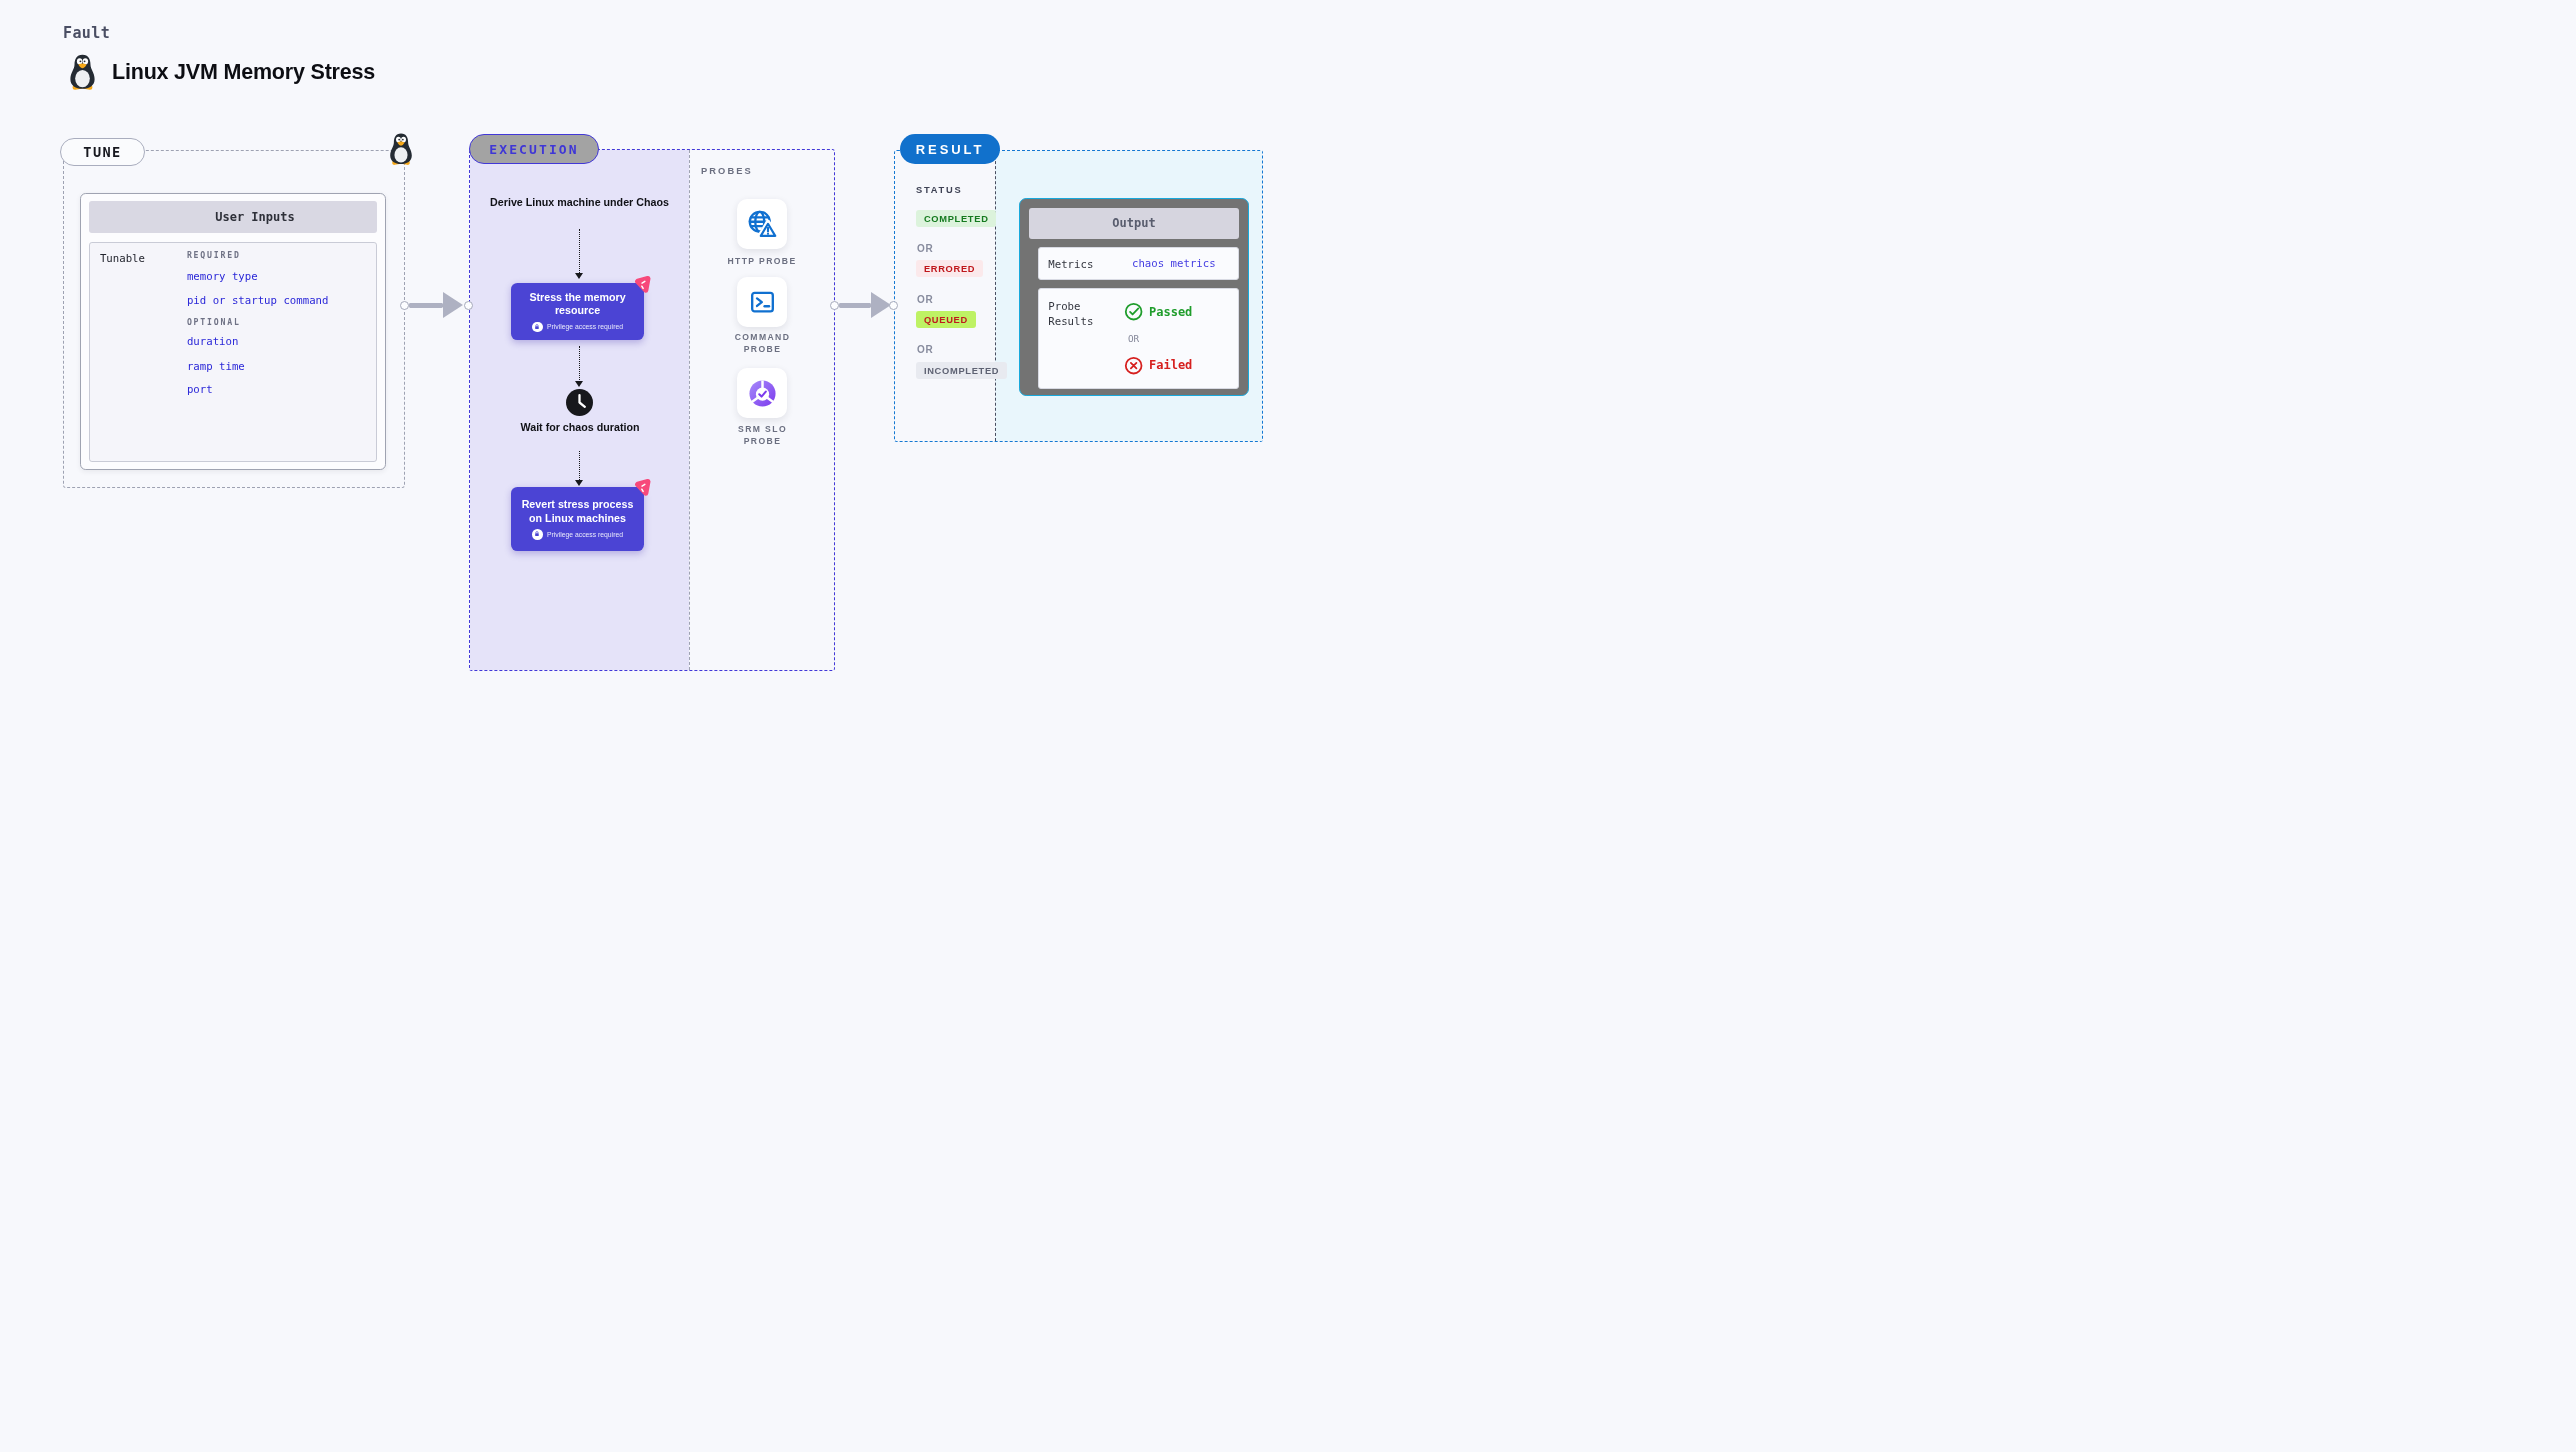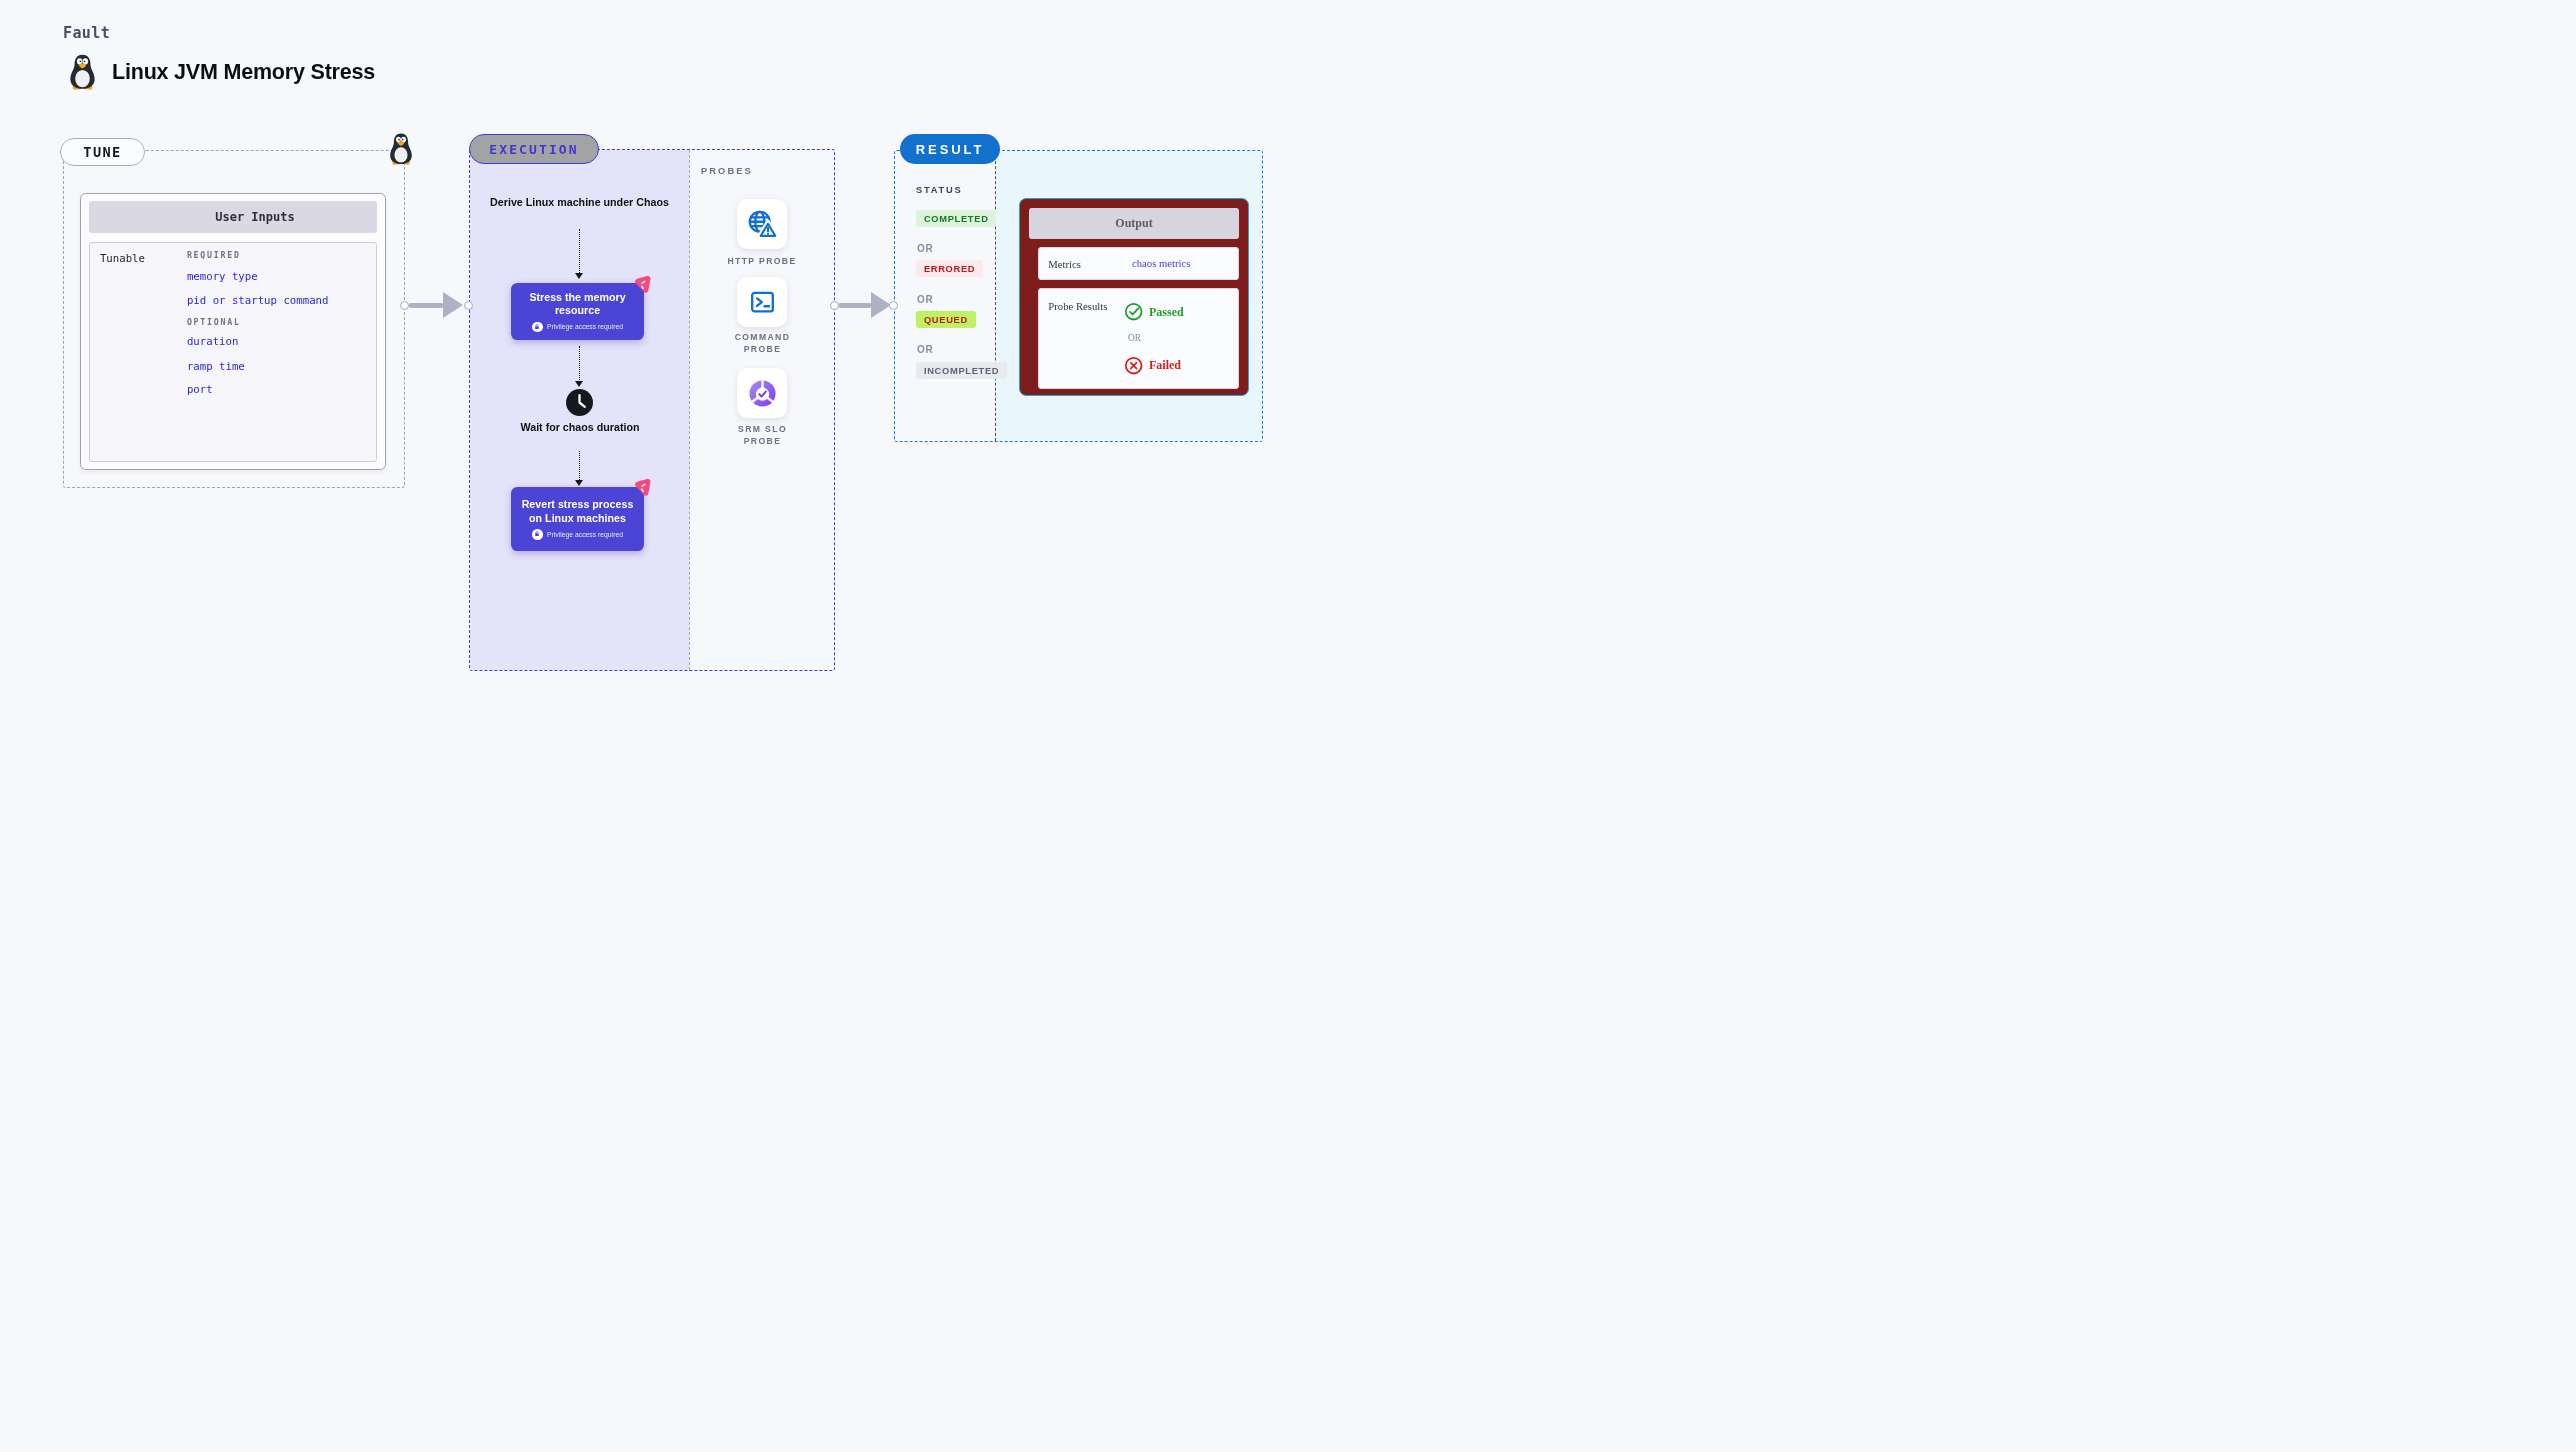--- a/index.html
+++ b/index.html
@@ -73,22 +73,22 @@
   .status-label{font-size:9.3px;color:#3E4254;font-weight:bold;letter-spacing:1.8px;}
   .badge{position:absolute;display:inline-block;padding:3.6px 7.9px;border-radius:2.9px;font-size:9.3px;
          font-weight:bold;letter-spacing:0.7px;}
   .badge-completed{background:#DCF3DC;color:#157A1F;}
   .badge-errored{background:#FBE9EB;color:#BF171B;}
   .badge-queued{background:#bef264;color:#BE1A1E;}
   .badge-incompleted{background:#E8EAF0;color:#5E6273;}
   .or-status{position:absolute;font-size:10px;font-weight:bold;color:#888C9E;letter-spacing:0.7px;}
 
   
-  .output-card{left:1003px;top:198px;width:230px;height:198px;background:#7f1d1d;border:1.8px solid #18A9DC;
-               border-radius:7.2px;z-index:3;font-family:Liberation Serif, serif;}
+  .output-card{left:1003px;top:198px;width:230px;height:198px;background:#737373;border:1.8px solid #18A9DC;
+               border-radius:7.2px;z-index:3;}
   .output-header{position:absolute;left:8.6px;top:8.6px;right:8.6px;height:31.5px;background:#D6D5DF;border-radius:2.9px;
                  display:flex;align-items:center;justify-content:center;font-size:12px;color:#595D6E;font-weight:bold;}
   .output-row{position:absolute;left:18px;right:8.6px;background:#FAFBFE;border:0.7px solid #D8DAE3;border-radius:3px;}
   .metrics-row{top:48px;height:33px;}
   .proberes-row{top:89px;height:101px;}
   .output-label{position:absolute;left:9.3px;font-size:10.7px;color:#33363F;line-height:15px;}
   .metrics-value{position:absolute;left:93px;top:9.3px;font-size:10.7px;color:#443DE2;}
   .passed-text{position:absolute;font-size:12px;font-weight:bold;color:#1F9D2C;}
   .failed-text{position:absolute;font-size:12px;font-weight:bold;color:#D6201F;}
   .or-output{position:absolute;font-size:9.3px;color:#85889A;}

